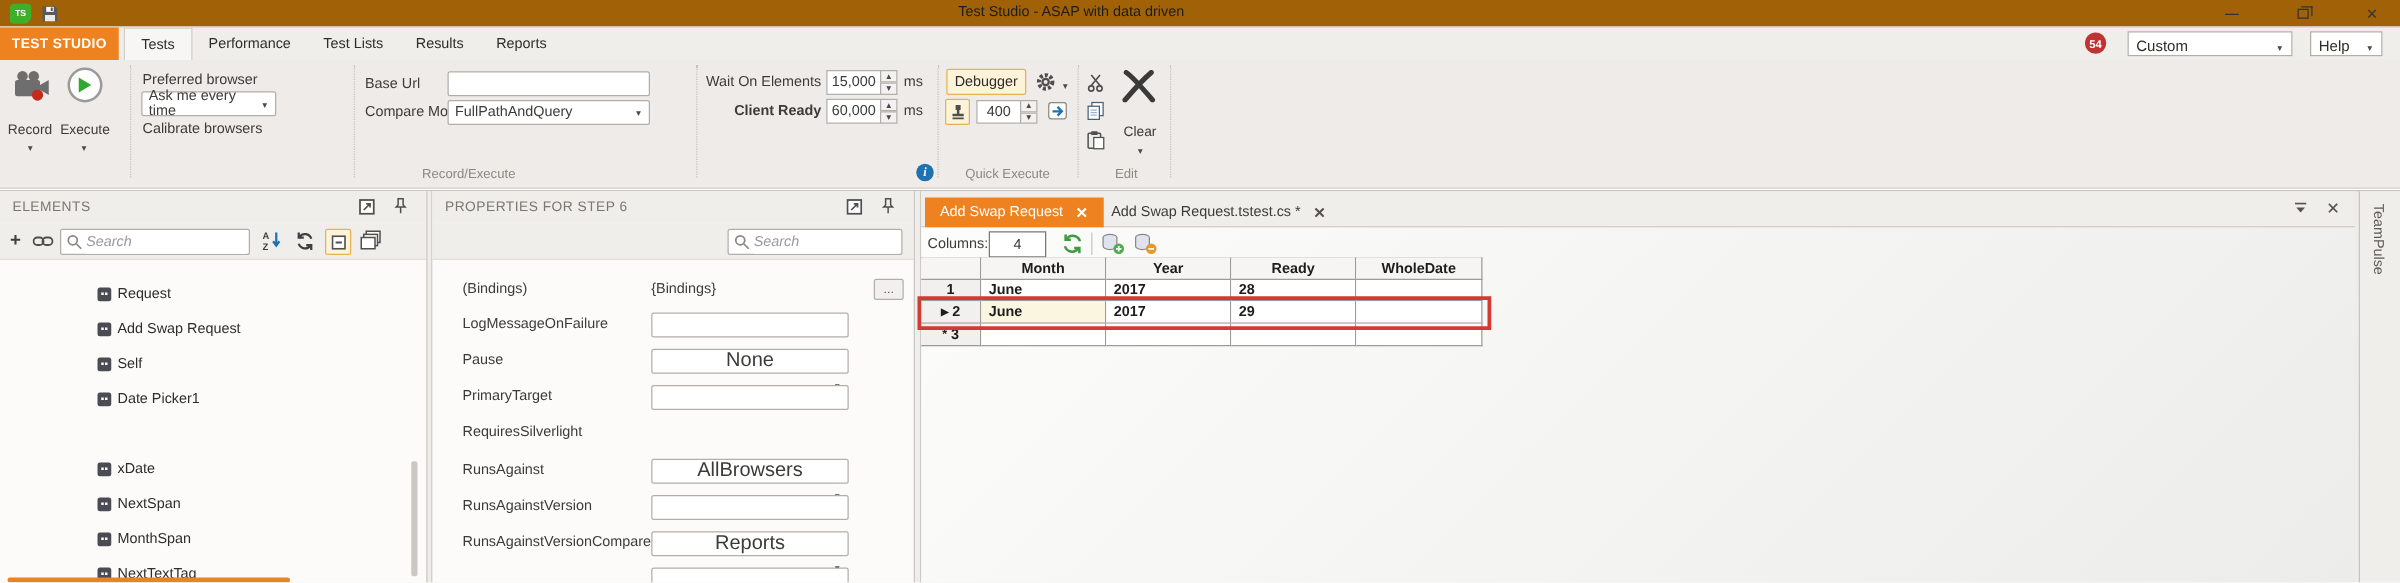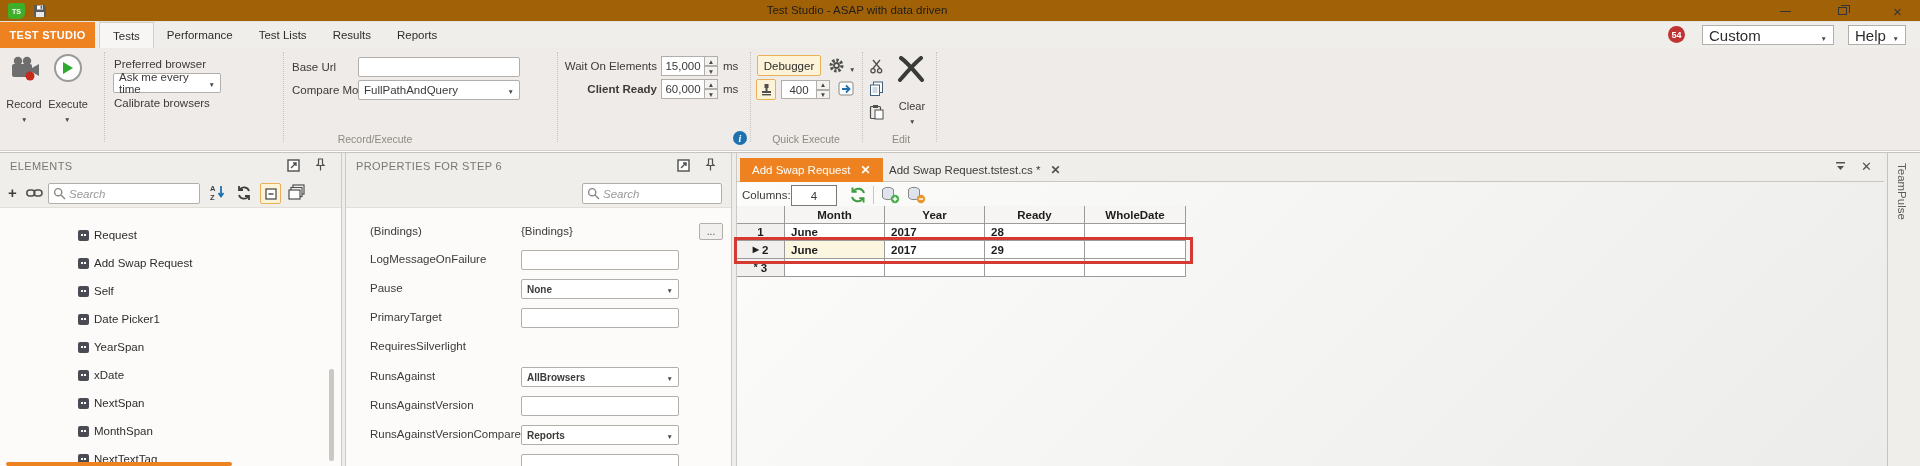--- a/index.html
+++ b/index.html
@@ -18,21 +18,21 @@
   .glyph-max::before { content:""; position:absolute; left:2px; top:-3px; width:8px; height:7px; border:1px solid #333; border-left:none; border-bottom:none; }
   .glyph-x::before { content:"×"; font-size:15px; line-height:1; }
 
   
   #tabrow { position:absolute; left:0; top:22px; width:1920px; height:26px; background:#f0eeeb; }
   .apptab { position:absolute; left:0; top:0; width:95px; height:26px; background:var(--accent,#ee8220); color:#fff; font-weight:bold; font-size:11px; display:flex; align-items:center; justify-content:center; letter-spacing:.3px; }
   .rtabs { position:absolute; left:99px; top:0; height:26px; display:flex; }
   .rtab { padding:0 13px; height:26px; display:flex; align-items:center; font-size:11.5px; color:#2e2d2b; }
   .rtab.sel { background:#f7f6f4; border:1px solid #d2cec9; border-bottom:none; }
   .badge { position:absolute; left:1668px; top:4px; width:17px; height:17px; border-radius:50%; background:var(--badge-red,#bf3333); color:#fff; font-size:9px; font-weight:bold; display:flex; align-items:center; justify-content:center; }
-  .dropbox { position:absolute; top:3px; height:20px; background:#fff; border:1px solid #b2afaa; display:flex; align-items:flex-end; padding:0 6px; font-size:15px; color:#2e2d2b; }
+  .dropbox { position:absolute; top:3px; height:20px; background:#fff; border:1px solid #b2afaa; display:flex; align-items:flex-end; padding:0 6px; font-size:12px; color:#2e2d2b; }
   .dropbox .dn { margin-left:auto; }
   .dn::before { content:"▼"; font-size:6.5px; color:#4a4a48; }
   .up::before { content:"▲"; font-size:6.5px; color:#4a4a48; }
 
   
   #ribbon { position:absolute; left:0; top:48px; width:1920px; height:103px; background:#eeebe8; border-bottom:1px solid #d3d0cb; }
   .vsep { position:absolute; top:4px; height:90px; width:0; border-left:1px dotted #c6c2bc; }
   .biglabel { position:absolute; font-size:11px; color:#3c3b39; text-align:center; }
   .seclabel { position:absolute; top:85px; font-size:10.5px; color:#8d8982; text-align:center; }
   .ctl-label { position:absolute; font-size:11.5px; color:#3c3b39; }
@@ -61,21 +61,21 @@
   
   .el-item { position:absolute; left:0; width:328px; height:24px; display:flex; align-items:center; }
   .el-ic { position:absolute; left:78px; width:11px; height:11px; background:#4b4b54; border-radius:2px; display:flex; align-items:center; justify-content:center; gap:1px; }
   .el-ic i { width:2px; height:2px; background:#fff; display:block; }
   .el-label { position:absolute; left:94px; font-size:11.5px; color:#2e2d2b; }
   .scrollthumb { position:absolute; background:#cbc8c4; border-radius:2px; }
 
   
   .prop-label { position:absolute; left:370px; font-size:11.5px; color:#3c3b39; white-space:nowrap; }
   .prop-input { position:absolute; left:521px; width:158px; height:20px; background:#fff; border:1px solid #b2afaa; border-radius:2px; font-size:11.5px; padding:0 4px; font-family:"Liberation Sans",sans-serif; }
-  .prop-sel { position:absolute; left:521px; width:158px; height:20px; background:#fff; border:1px solid #b2afaa; border-radius:2px; display:flex; align-items:center; padding:0 5px; font-size:10px; font-weight:bold; }
+  .prop-sel { position:absolute; left:521px; width:158px; height:20px; background:#fff; border:1px solid #b2afaa; border-radius:2px; display:flex; align-items:center; padding:0 5px; font-size:16px; font-weight:normal;flex-direction:column; }
   .prop-sel .dn { margin-left:auto; }
   .dots-btn { position:absolute; left:699px; top:0px; width:24px; height:17px; background:#f2f0ee; border:1px solid #b2afaa; border-radius:2px; font-size:10px; display:flex; align-items:center; justify-content:center; color:#555; }
   .cb { position:absolute; left:521px; width:14px; height:14px; background:#f0efed; border:1px solid #c2bfba; }
 
   
   #main { position:absolute; left:737px; top:0; width:1147px; height:314px; }
   .tabstrip { position:absolute; left:0; top:0; width:1147px; height:29px; background:#f0eeeb; border-bottom:1px solid #c9c6c1; }
   .doctab { position:absolute; top:5px; height:24px; display:flex; align-items:center; gap:10px; padding:0 12px; font-size:11.5px; }
   .doctab.active { background:var(--accent,#ee8220); color:#fff; }
   .doctab .x { font-size:12px; font-weight:bold; line-height:1; }
@@ -350,27 +350,20 @@
           </span>
           <span class="el-label">Self</span>
         </div>
       <div class="el-item" style="top:154px;">
           <span class="el-ic">
             <i></i>
             <i></i>
           </span>
           <span class="el-label">Date Picker1</span>
         </div>
-      <div class="el-item" style="top:182px;">
-          <span class="el-ic">
-            <i></i>
-            <i></i>
-          </span>
-          <span class="el-label">YearSpan</span>
-        </div>
       <div class="el-item" style="top:210px;">
           <span class="el-ic">
             <i></i>
             <i></i>
           </span>
           <span class="el-label">xDate</span>
         </div>
       <div class="el-item" style="top:238px;">
           <span class="el-ic">
             <i></i>

